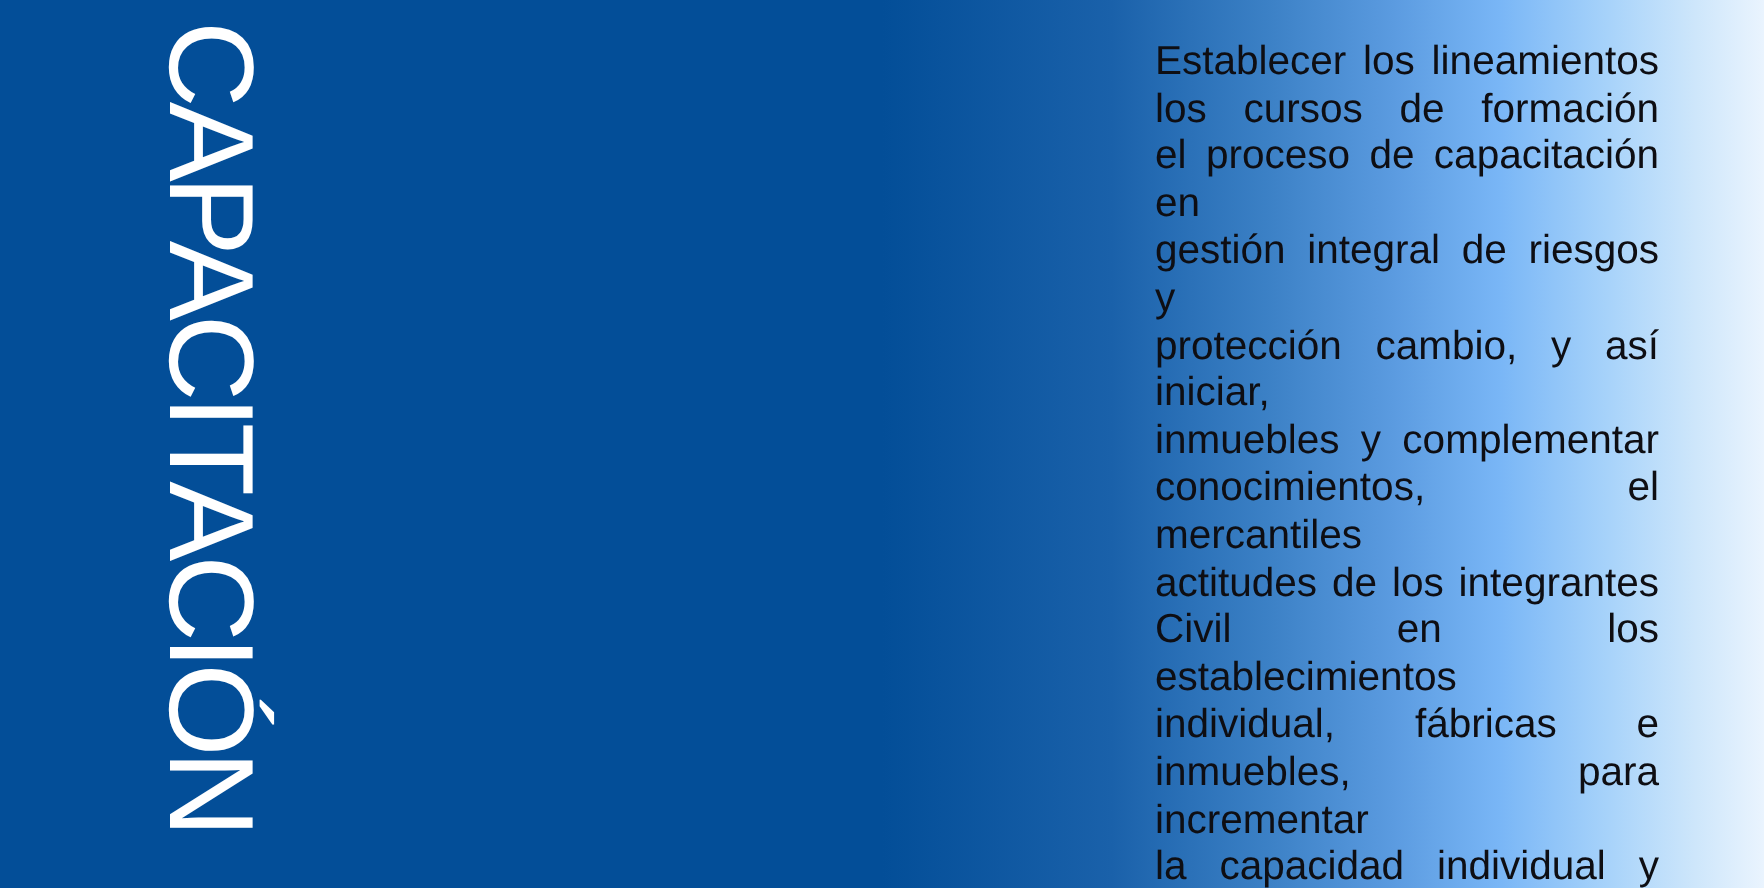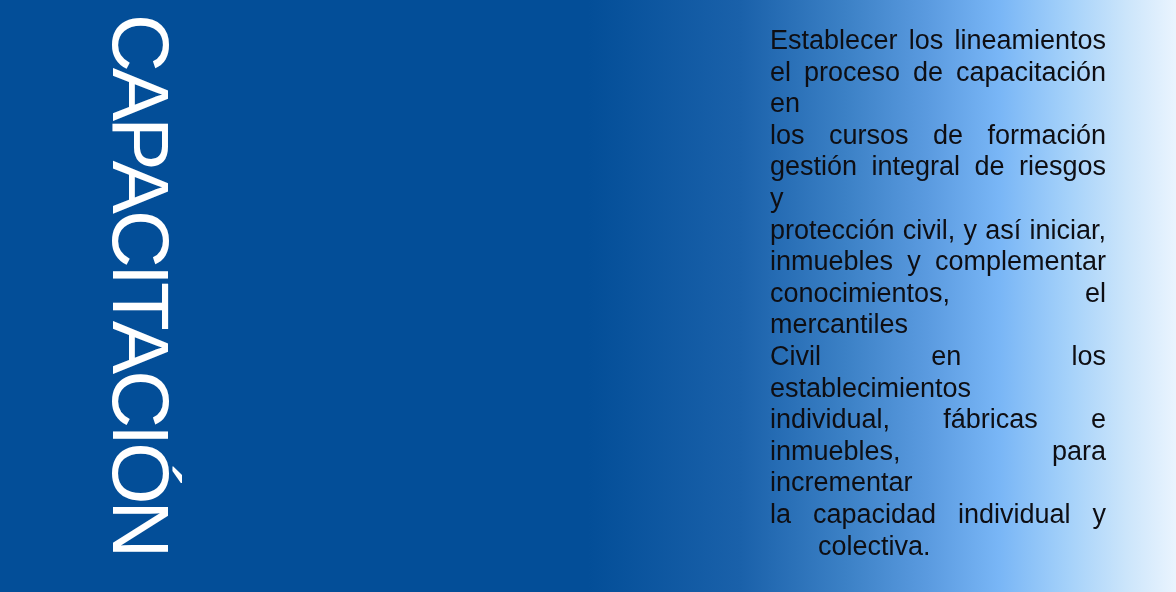--- a/index.html
+++ b/index.html
@@ -57,25 +57,26 @@
     margin-left: 48px;
   }
 </style>
 </head>
 <body>
 
 <div class="slide">
   <div class="vertical-title">CAPACITACIÓN</div>
   <div class="body-text">
       <div class="body-line">Establecer los lineamientos</div>
+      <div class="body-line">los cursos de formación</div>
       <div class="body-line">el proceso de capacitación en</div>
-      <div class="body-line">los cursos de formación</div>
       <div class="body-line">gestión integral de riesgos y</div>
-      <div class="body-line">protección civil, y así iniciar,</div>
+      <div class="body-line">protección cambio, y así iniciar,</div>
       <div class="body-line">inmuebles y complementar</div>
       <div class="body-line">conocimientos, el mercantiles</div>
+      <div class="body-line">actitudes de los integrantes</div>
       <div class="body-line">Civil en los establecimientos</div>
       <div class="body-line">individual, fábricas e</div>
       <div class="body-line">inmuebles, para incrementar</div>
       <div class="body-line">la capacidad individual y</div>
       <div class="body-line">colectiva.</div>
     </div>
 </div>
 
 </body></html>

